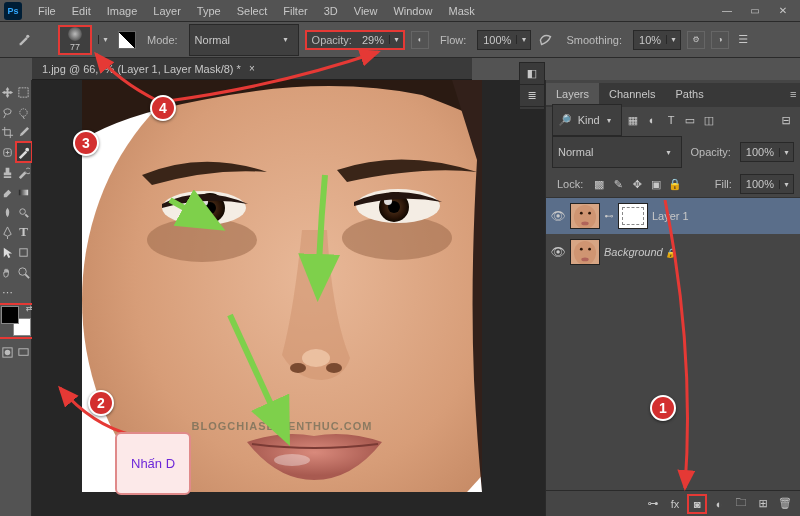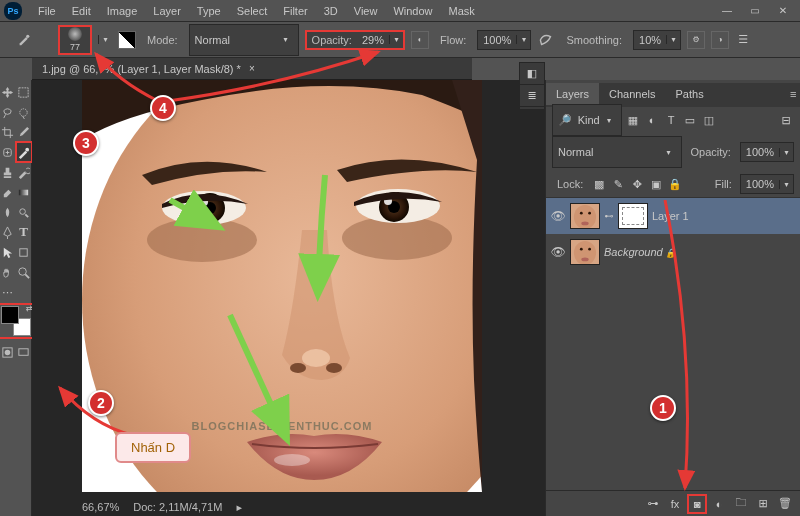--- a/index.html
+++ b/index.html
@@ -1,18 +1,18 @@
 <!DOCTYPE html>
 <html><head>
 <meta charset="utf-8">
 <style>
 *{box-sizing:border-box;margin:0;padding:0;font-family:"Segoe UI",Tahoma,sans-serif;font-size:11px;color:#c8c8c8;user-select:none}
 body{width:800px;height:516px;background:#535353;position:relative;overflow:hidden}
 .menubar{height:22px;background:#535353;display:flex;align-items:center;padding:0 4px;border-bottom:1px solid #2a2a2a}
-.ps-logo{width:18px;height:18px;background:#001e36;border-radius:8px;display:flex;align-items:center;justify-content:center;color:#31a8ff;font-weight:bold;font-size:9px;margin-right:8px}
+.ps-logo{width:18px;height:18px;background:#001e36;border-radius:3px;display:flex;align-items:center;justify-content:center;color:#31a8ff;font-weight:bold;font-size:9px;margin-right:8px}
 .menubar .mi{padding:3px 8px;cursor:default}
 .winctl{margin-left:auto;display:flex;gap:2px}
 .winctl span{width:26px;height:16px;display:flex;align-items:center;justify-content:center;font-size:10px}
 .opts{height:36px;background:#535353;display:flex;align-items:center;padding:0 8px;border-bottom:1px solid #2a2a2a;gap:6px}
 .opt-field{display:flex;align-items:center;background:#3f3f3f;border:1px solid #282828;height:20px}
 .opt-field.hl{border:2px solid #e53935}
 .opt-lbl{padding:0 5px;color:#bdbdbd}
 .opt-val{padding:0 5px;min-width:28px;text-align:right}
 .opt-dd{width:14px;text-align:center;border-left:1px solid #282828;font-size:8px}
 .brush-chip{width:34px;height:30px;background:#3f3f3f;border:2px solid #e53935;display:flex;flex-direction:column;align-items:center;justify-content:center;gap:1px}
@@ -64,21 +64,21 @@
 .lthumb.mask::after{content:"";position:absolute;inset:3px;border:1px dashed #888}
 .lthumb svg{width:100%;height:100%}
 .link{width:10px;text-align:center;font-size:9px}
 .lname{font-size:11px}
 .lname.locked::after{content:" 🔒";font-size:9px}
 .layer-foot{height:26px;display:flex;align-items:center;justify-content:flex-end;gap:4px;padding:0 6px;border-top:1px solid #2a2a2a;background:#454545}
 .lf-ico{width:18px;height:18px;display:flex;align-items:center;justify-content:center;font-size:11px}
 .lf-ico.hl{outline:2px solid #e53935;outline-offset:-1px}
 .annotation{position:absolute;z-index:50}
 .num-badge{width:26px;height:26px;border-radius:50%;background:#d32f2f;border:2px solid #fff;display:flex;align-items:center;justify-content:center;color:#fff;font-weight:bold;font-size:14px;box-shadow:0 1px 3px rgba(0,0,0,.5)}
-.callout{background:#fce9e9;border:2px solid #e08a8a;border-radius:6px;padding:6px 14px;color:#a16207;font-size:13px}
+.callout{background:#fce9e9;border:2px solid #e08a8a;border-radius:6px;padding:22px 14px;color:#6d28d9;font-size:13px}
 .arrow{position:absolute;z-index:40}
 </style>
 </head>
 <body>
 
 <div class="menubar">
   <div class="ps-logo">Ps</div>
   <div class="mi">File</div>
   <div class="mi">Edit</div>
   <div class="mi">Image</div>
@@ -350,25 +350,20 @@
         <ellipse cx="252" cy="288" rx="8" ry="5" fill="#7a4a30"></ellipse>
         <ellipse cx="234" cy="278" rx="14" ry="9" fill="#f0c8aa" opacity=".8"></ellipse>
 
         <path d="M165 362 Q200 350 232 356 Q265 350 300 362 Q270 400 232 400 Q195 400 165 362 Z" fill="url(#lip)"></path>
         <path d="M170 364 Q232 372 296 364" stroke="#7a3a34" stroke-width="2" fill="none"></path>
         <ellipse cx="210" cy="380" rx="18" ry="6" fill="#fff" opacity=".35"></ellipse>
 
         <text x="200" y="350" text-anchor="middle" fill="#4a5a4a" opacity=".55" font-size="16" font-weight="bold" font-family="Arial" letter-spacing="1">BLOGCHIASEKIENTHUC.COM</text>
       </svg>
     </div>
-    <div class="status">
-      <span>66,67%</span>
-      <span><span>Doc:</span> <span>2,11M/4,71M</span></span>
-      <span>▸</span>
-    </div>
   </div>
 
   <div class="panels">
     <div class="tabs">
       <div class="active">Layers</div>
       <div>Channels</div>
       <div>Paths</div>
       <div class="menu">≡</div>
     </div>
     <div class="filter-row">

